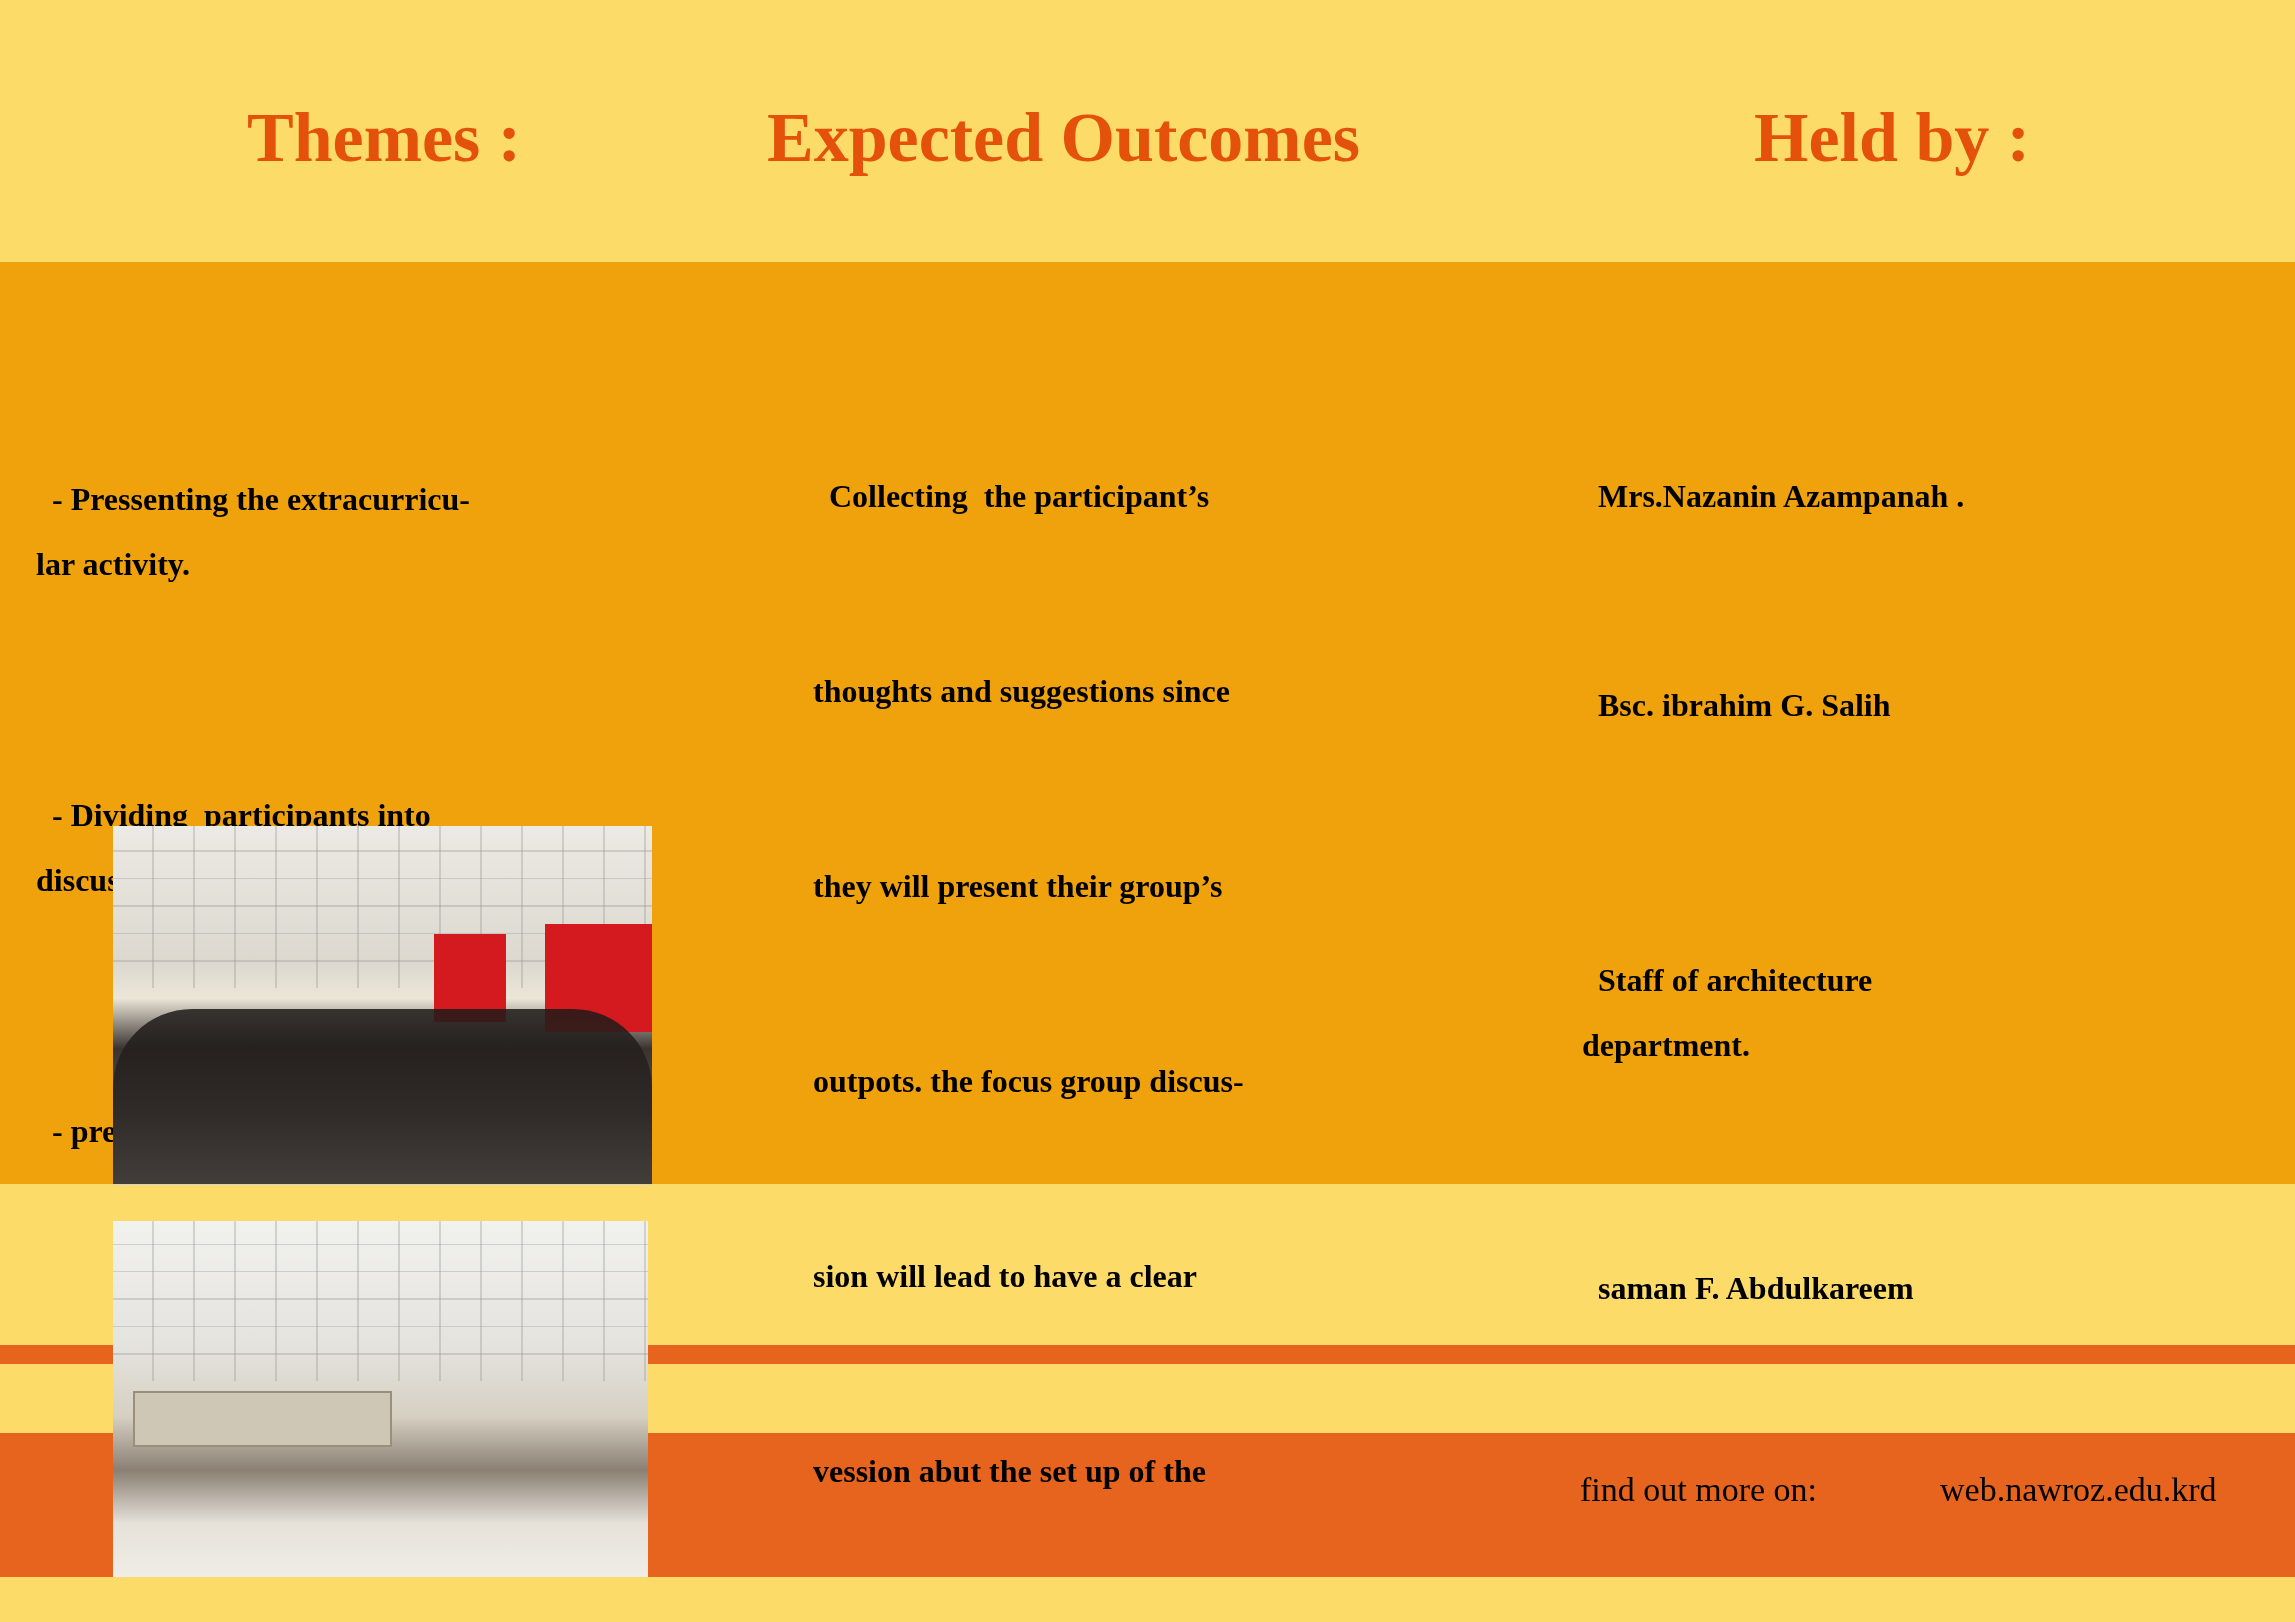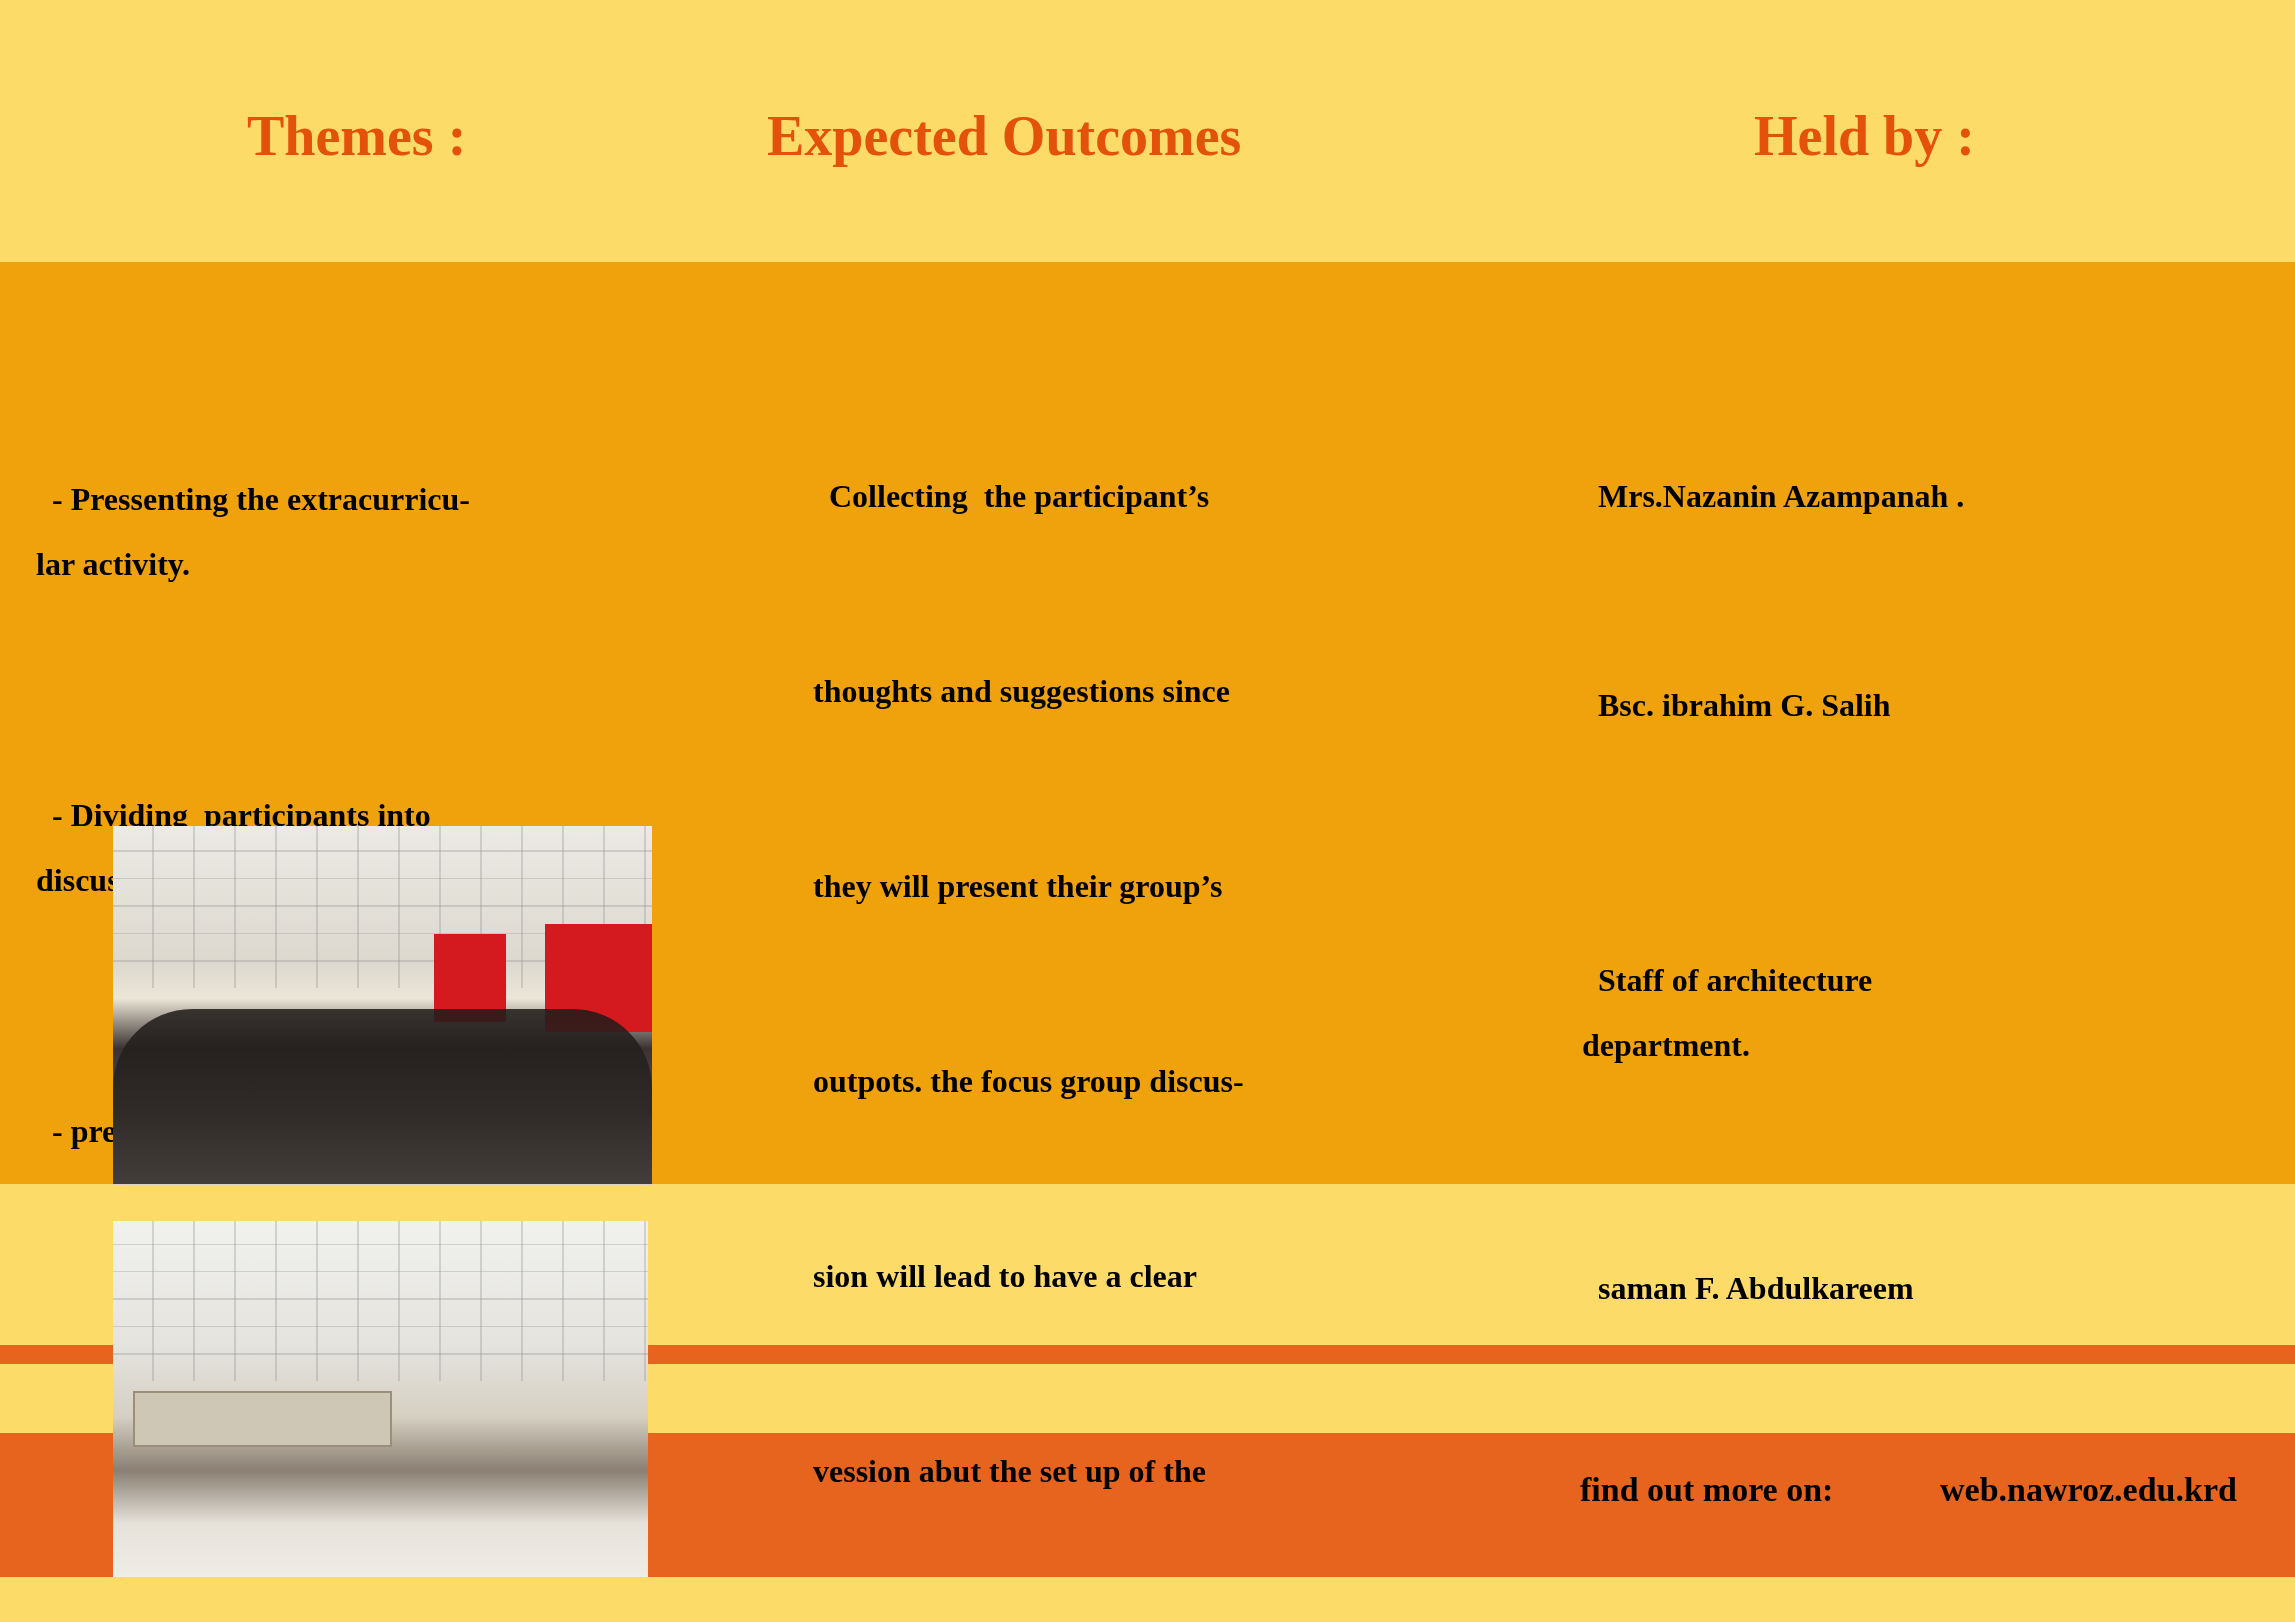--- a/index.html
+++ b/index.html
@@ -5,37 +5,37 @@
   html, body { margin:0; padding:0; }
   body { width:2295px; height:1623px; position:relative; overflow:hidden; background:#FDDB68; font-family:"Liberation Serif", serif; }
   .band { position:absolute; left:0; width:2295px; }
   .b-top { top:0; height:262px; background:#FDDB68; }
   .b-main { top:262px; height:923px; background:#EFA20C; }
   .b-light1 { top:1184px; height:160px; background:#FDDB68; }
   .b-stripe { top:1345px; height:19.6px; background:#E6641E; }
   .b-light2 { top:1364px; height:69px; background:#FDDB68; }
   .b-footer { top:1433px; height:144px; background:#E6641E; }
   .b-bottom { top:1577px; height:46px; background:#FDDB68; }
-  .heading { position:absolute; top:104px; font-size:56px; font-weight:bold; color:#E4510B; transform:scaleY(1.0); white-space:pre; }
+  .heading { position:absolute; top:98px; font-size:70px; font-weight:bold; color:#E4510B; transform:scaleY(1.0); white-space:pre; }
   .h1 { left:247px; } .h2 { left:767px;text-align:right; } .h3 { left:1754px; }
   .col { position:absolute; color:#000; font-weight:bold; font-size:32px; line-height:65px; white-space:pre; }
   .col p { margin:0; }
   .themes { left:36px; top:337px; }
   .outcomes { left:813px; top:334px; }
   .heldby { left:1582px; top:334px; }
   .photo { position:absolute; overflow:hidden; }
   .photo1 { left:113px; top:826px; width:539px; height:359px; background:linear-gradient(180deg,#eceae4 0%,#dcd8ce 38%,#ece6d8 48%,#3a3330 62%,#5a524c 80%,#d8d2c8 100%); }
   .photo2 { left:113px; top:1221px; width:535px; height:356px; background:linear-gradient(180deg,#f1f1ee 0%,#e4e3de 35%,#d6d0c2 55%,#8a7f72 70%,#e6e2da 85%,#f0ede6 100%); }
   .curtain { position:absolute; background:#D51A1F; }
   .c1 { left:321px; top:108px; width:72px; height:88px; }
   .c2 { left:432px; top:98px; width:108px; height:108px; }
   .crowd { position:absolute; left:0; top:183px; width:539px; height:175px; background:linear-gradient(180deg,rgba(30,26,24,0.85),rgba(50,45,42,0.9)); border-radius:79px 79px 0 0; }
   .board { position:absolute; left:19.6px; top:170px; width:255px; height:52px; background:#cfc7b6; border:2px solid #9c8f7a; }
   .ceiling { position:absolute; left:0; top:0; width:100%; height:45%; background:repeating-linear-gradient(90deg, transparent 0 39px, rgba(150,150,150,0.35) 39px 41px), repeating-linear-gradient(0deg, transparent 0 26px, rgba(150,150,150,0.35) 26px 27.5px); }
-  .footer-text { position:absolute; top:1471px; font-size:34px; font-weight:bold; color:#000; white-space:pre; }
+  .footer-text { position:absolute; top:1471px; font-size:34px; font-weight:normal; color:#000; white-space:pre; }
   .ft1 { left:1580px; } .ft2 { left:1940px; }
 </style>
 </head>
 <body>
 
 <div class="band b-top"></div>
 <div class="band b-main"></div>
 <div class="band b-light1"></div>
 <div class="band b-stripe"></div>
 <div class="band b-light2"></div>

